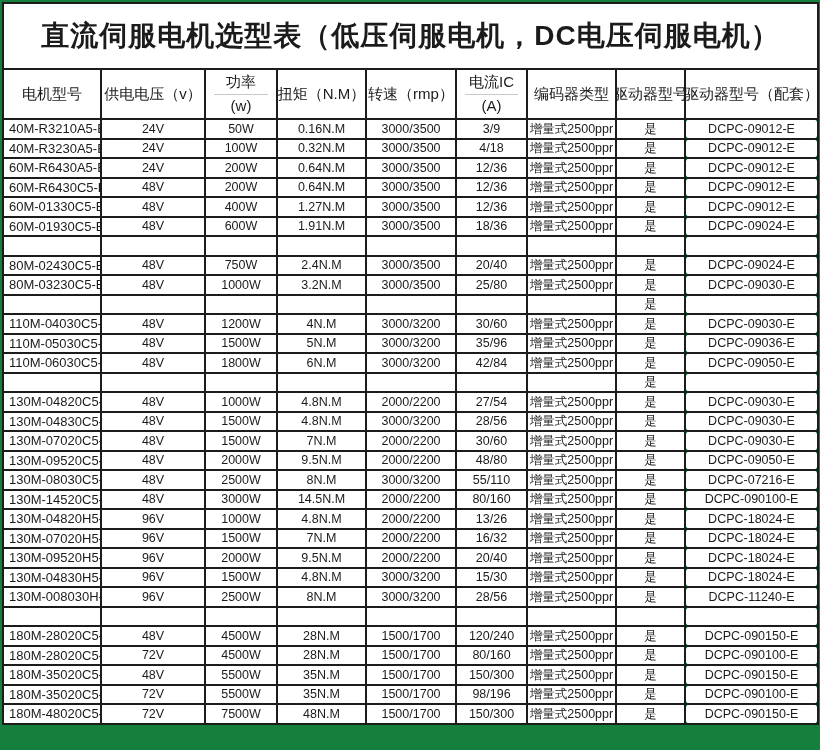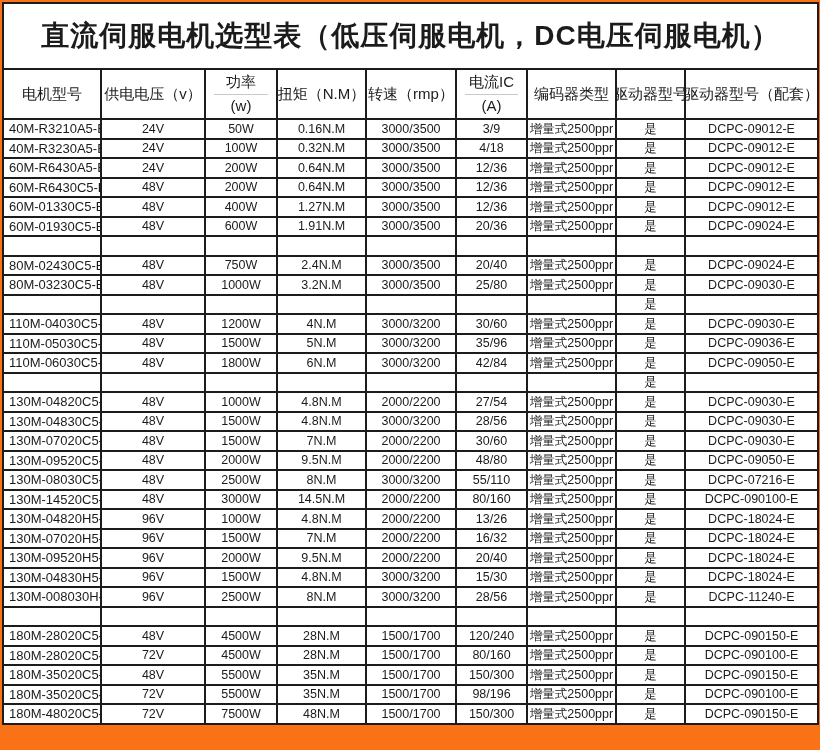--- a/index.html
+++ b/index.html
@@ -1,19 +1,19 @@
 <!DOCTYPE html>
 <html><head>
 <meta charset="utf-8">
 <style>
   html,body { margin:0; padding:0; }
   .screen {
     position:relative;
     width:820px; height:750px;
-    background:#f97316;
+    background:#15803d;
     overflow:hidden;
     font-family:"Liberation Sans","DejaVu Sans",sans-serif;
     color:#1b1b1b;
   }
   table.motor-table {
     border-collapse:collapse;
     table-layout:fixed;
     width:815px;
     margin:2px 0 0 2px;
   }
@@ -47,21 +47,21 @@
     text-align:center;
     vertical-align:middle;
     line-height:1;
   }
   .motor-table td.cell-model {
     text-align:left;
     padding-left:5px;
     font-size:13px;
   }
   .motor-table td.cell-encoder { font-size:12.5px;margin-left:33px; }
-  .motor-table td.cell-driver { font-size:12.5px; }
+  .motor-table td.cell-driver { font-size:12.5px;border-radius:6px; }
 </style>
 </head>
 <body>
 
 <div class="screen">
   <table class="motor-table">
     <colgroup>
       <col style="width:98px">
         <col style="width:104px">
         <col style="width:72px">
@@ -183,21 +183,21 @@
           <td class="body-cell cell-encoder">增量式2500ppr</td>
           <td class="body-cell cell-brake">是</td>
           <td class="body-cell cell-driver">DCPC-09012-E</td>
         </tr>
         <tr>
           <td class="body-cell cell-model">60M-01930C5-E</td>
           <td class="body-cell cell-voltage">48V</td>
           <td class="body-cell cell-power">600W</td>
           <td class="body-cell cell-torque">1.91N.M</td>
           <td class="body-cell cell-speed">3000/3500</td>
-          <td class="body-cell cell-current">20/36</td>
+          <td class="body-cell cell-current">18/36</td>
           <td class="body-cell cell-encoder">增量式2500ppr</td>
           <td class="body-cell cell-brake">是</td>
           <td class="body-cell cell-driver">DCPC-09024-E</td>
         </tr>
         <tr>
           <td class="body-cell cell-model"></td>
           <td class="body-cell cell-voltage"></td>
           <td class="body-cell cell-power"></td>
           <td class="body-cell cell-torque"></td>
           <td class="body-cell cell-speed"></td>

